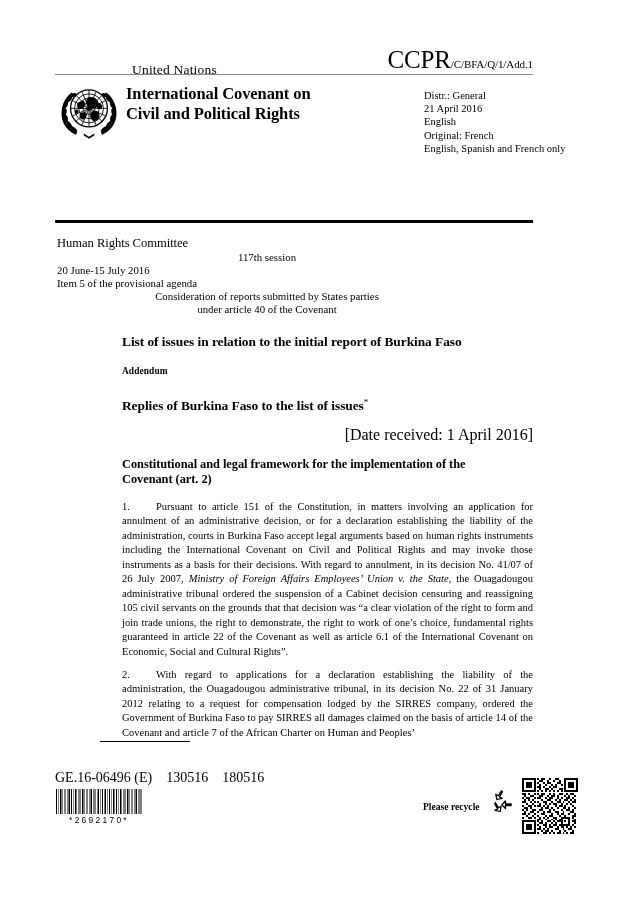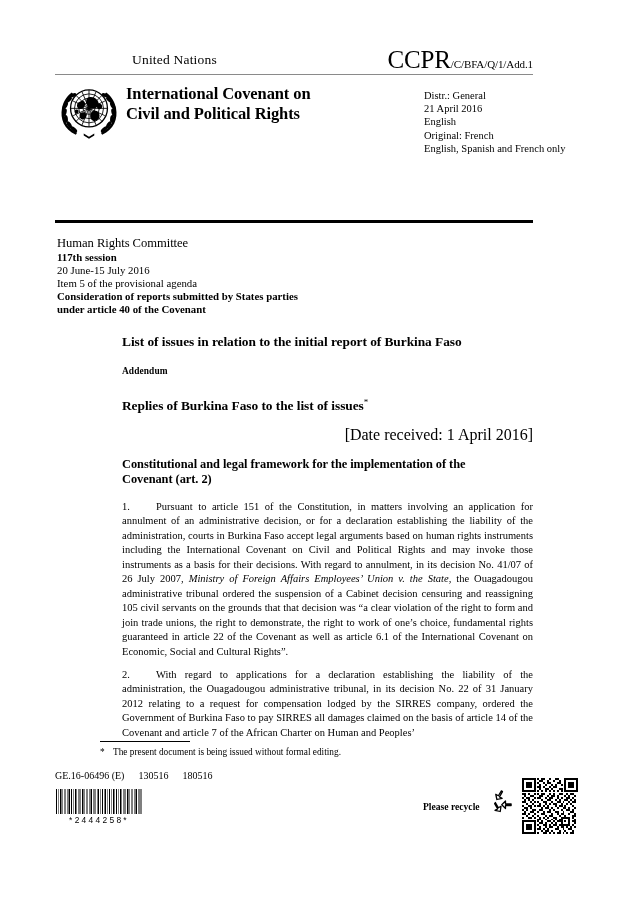--- a/index.html
+++ b/index.html
@@ -27,21 +27,21 @@
   .masthead-top {
     position: absolute;
     left: 55px;
     top: 52px;
     width: 478px;
     height: 22px;
   }
   .org-name {
     position: absolute;
     left: 77px;
-    top: 0;
+    top: 10px;
     font-size: 13.5px;
     letter-spacing: .2px;
     white-space: nowrap;
   }
   .doc-symbol {
     position: absolute;
     right: 0;
     top: -6px;
     white-space: nowrap;
     text-align: right;
@@ -112,21 +112,21 @@
     width: 420px;
     font-size: 10.8px;
     line-height: 13.1px;
   }
   .committee .c-title {
     font-weight: normal;
     font-size: 12.6px;
     line-height: 15px;
     letter-spacing: -0.05px;
   }
-  .committee .b { font-weight: bold; display:block; white-space: nowrap;}
+  .committee .b { font-weight: normal; display:block; white-space: nowrap; text-align: center;}
   .committee .n { display:block; white-space: nowrap;}
 
   
   .h-list-issues {
     position: absolute;
     left: 122px;
     top: 334px;
     width: 420px;
     font-weight: bold;
     font-size: 13.4px;
@@ -220,21 +220,21 @@
   .footnote .fn-mark {
     display: inline-block;
     width: 13px;
   }
 
   
   .job-number {
     position: absolute;
     left: 55px;
     top: 770px;
-    font-size: 10px;
+    font-size: 14px;
     white-space: nowrap;
   }
   .job-number .gap { display:inline-block; width: 14px; }
 
   .barcode {
     position: absolute;
     left: 55px;
     top: 789px;
     width: 88px;
     height: 25px;
@@ -384,21 +384,20 @@
     <span class="ln">Covenant (art. 2)</span>
   </div>
 
   <div class="body-text">
     <p class="para"><span class="pnum">1.</span><span>Pursuant to article 151 of the Constitution, in matters involving an application for annulment of an administrative decision, or for a declaration establishing the liability of the administration, courts in Burkina Faso accept legal arguments based on human rights instruments including the International Covenant on Civil and Political Rights and may invoke those instruments as a basis for their decisions. With regard to annulment, in its decision No. 41/07 of 26 July 2007, </span><i>Ministry of Foreign Affairs Employees’ Union v. the State</i><span>, the Ouagadougou administrative tribunal ordered the suspension of a Cabinet decision censuring and reassigning 105 civil servants on the grounds that that decision was “a clear violation of the right to form and join trade unions, the right to demonstrate, the right to work of one’s choice, fundamental rights guaranteed in article 22 of the Covenant as well as article 6.1 of the International Covenant on Economic, Social and Cultural Rights”.</span></p>
 
     <p class="para"><span class="pnum">2.</span><span>With regard to applications for a declaration establishing the liability of the administration, the Ouagadougou administrative tribunal, in its decision No. 22 of 31 January 2012 relating to a request for compensation lodged by the SIRRES company, ordered the Government of Burkina Faso to pay SIRRES all damages claimed on the basis of article 14 of the Covenant and article 7 of the African Charter on Human and Peoples’</span></p>
   </div>
 
   <div class="fn-rule"></div>
-  <div class="footnote"><span class="fn-mark">*</span><span>The present document is being issued without formal editing.</span></div>
 
   <div class="job-number"><span>GE.16-06496</span>&nbsp;<span>(E)</span><span class="gap"></span><span>130516</span><span class="gap"></span><span>180516</span></div>
 
   <div class="barcode">
     <svg viewBox="0 0 176 50" xmlns="http://www.w3.org/2000/svg" preserveAspectRatio="none">
       <rect width="176" height="50" fill="#fff"></rect>
       <g fill="#000">
         <rect x="2" y="0" width="2" height="50"></rect>
           <rect x="6" y="0" width="1" height="50"></rect>
         <rect x="10" y="0" width="3" height="50"></rect>
@@ -434,21 +433,21 @@
         <rect x="144" y="0" width="3" height="50"></rect>
           <rect x="149" y="0" width="1" height="50"></rect>
         <rect x="153" y="0" width="2" height="50"></rect>
           <rect x="158" y="0" width="1" height="50"></rect>
         <rect x="161" y="0" width="3" height="50"></rect>
           <rect x="167" y="0" width="2" height="50"></rect>
         <rect x="171" y="0" width="2" height="50"></rect>
       </g>
     </svg>
   </div>
-  <div class="barcode-text">*2444258*</div>
+  <div class="barcode-text">*2692170*</div>
 
   <div class="recycle-label">Please recycle</div>
   <div class="recycle-icon">
     <svg viewBox="0 0 64 64" xmlns="http://www.w3.org/2000/svg">
       <g fill="none" stroke="#000" stroke-width="3.4" stroke-linejoin="round" stroke-linecap="round">
         <path d="M32 7 L24 21 L31 25 L17 28 L14 14 L21 18 L29 5 Z"></path>
         <path d="M55 44 L40 44 L40 52 L30 42 L40 32 L40 40 L55 40 Z"></path>
         <path d="M13 36 L21 50 L28 46 L26 60 L12 57 L19 53 L11 39 Z"></path>
       </g>
     </svg>

